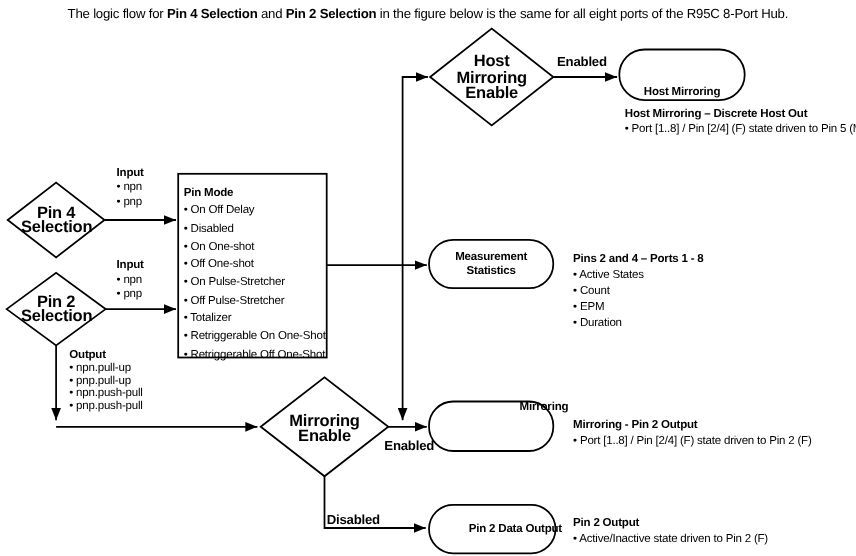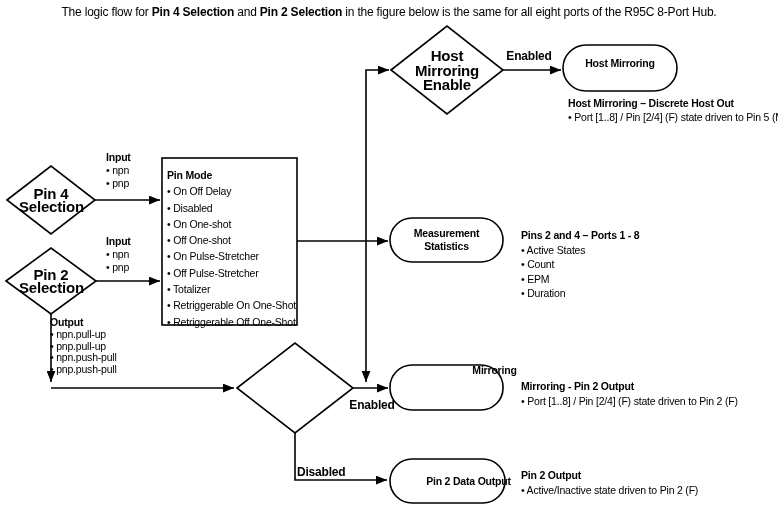--- a/index.html
+++ b/index.html
@@ -65,22 +65,23 @@
       <rect x="390" y="365" width="113" height="45" rx="22"></rect>
       <rect x="390" y="459" width="115" height="44" rx="22"></rect>
     </g>
   </svg>
 
   <div class="abs title"><span>The logic flow for </span><span class="b">Pin 4 Selection</span><span> and </span><span class="b">Pin 2 Selection</span><span> in the figure below is the same for all eight ports of the R95C 8-Port Hub.</span></div>
 
   <div class="abs node-label" style="left:415px; top:49px; width:64px; line-height:14.5px;">Host Mirroring Enable</div>
   <div class="abs node-label" style="left:19px; top:188px; width:64px; line-height:12.5px;">Pin 4 Selection</div>
   <div class="abs node-label" style="left:19px; top:269px; width:64px; line-height:12.5px;">Pin 2 Selection</div>
+  <div class="abs node-label" style="left:263px; top:376px; width:64px; line-height:14px;">Mirroring Enable</div>
 
-  <div class="abs stad-label" style="left:563px; top:40px; width:114px; height:46px;">
+  <div class="abs stad-label" style="left:563px; top:60px; width:114px; height:46px;">
     <span>Host Mirroring</span>
     </div>
   <div class="abs stad-label" style="left:390px; top:218px; width:113px; height:44px;">
     <span style="width:90px">Measurement Statistics</span>
     </div>
   <div class="abs stad-label" style="left:390px; top:348px; width:113px; height:45px;padding-left:48px;">
     <span>Mirroring</span>
     </div>
   <div class="abs stad-label" style="left:390px; top:459px; width:115px; height:44px;padding-left:21px;">
     <span>Pin 2 Data Output</span>
@@ -102,21 +103,21 @@
   <div class="abs blk mini" style="left:106px; top:151px;">
     <div class="h">Input</div>
     <div>• npn</div>
     <div>• pnp</div>
   </div>
   <div class="abs blk mini" style="left:106px; top:235px;">
     <div class="h">Input</div>
     <div>• npn</div>
     <div>• pnp</div>
   </div>
-  <div class="abs blk outlist" style="left:50px; top:317px;">
+  <div class="abs blk outlist" style="left:63px; top:317px;">
     <div class="h">Output</div>
     <div>• npn.pull-up</div>
     <div>• pnp.pull-up</div>
     <div>• npn.push-pull</div>
     <div>• pnp.push-pull</div>
   </div>
 
   <div class="abs flag" style="left:506px; top:49px; width:46px; text-align:center;">Enabled</div>
   <div class="abs flag" style="left:349px; top:398px; width:46px; text-align:center;">Enabled</div>
   <div class="abs flag" style="left:297px; top:465px; width:46px;">Disabled</div>

